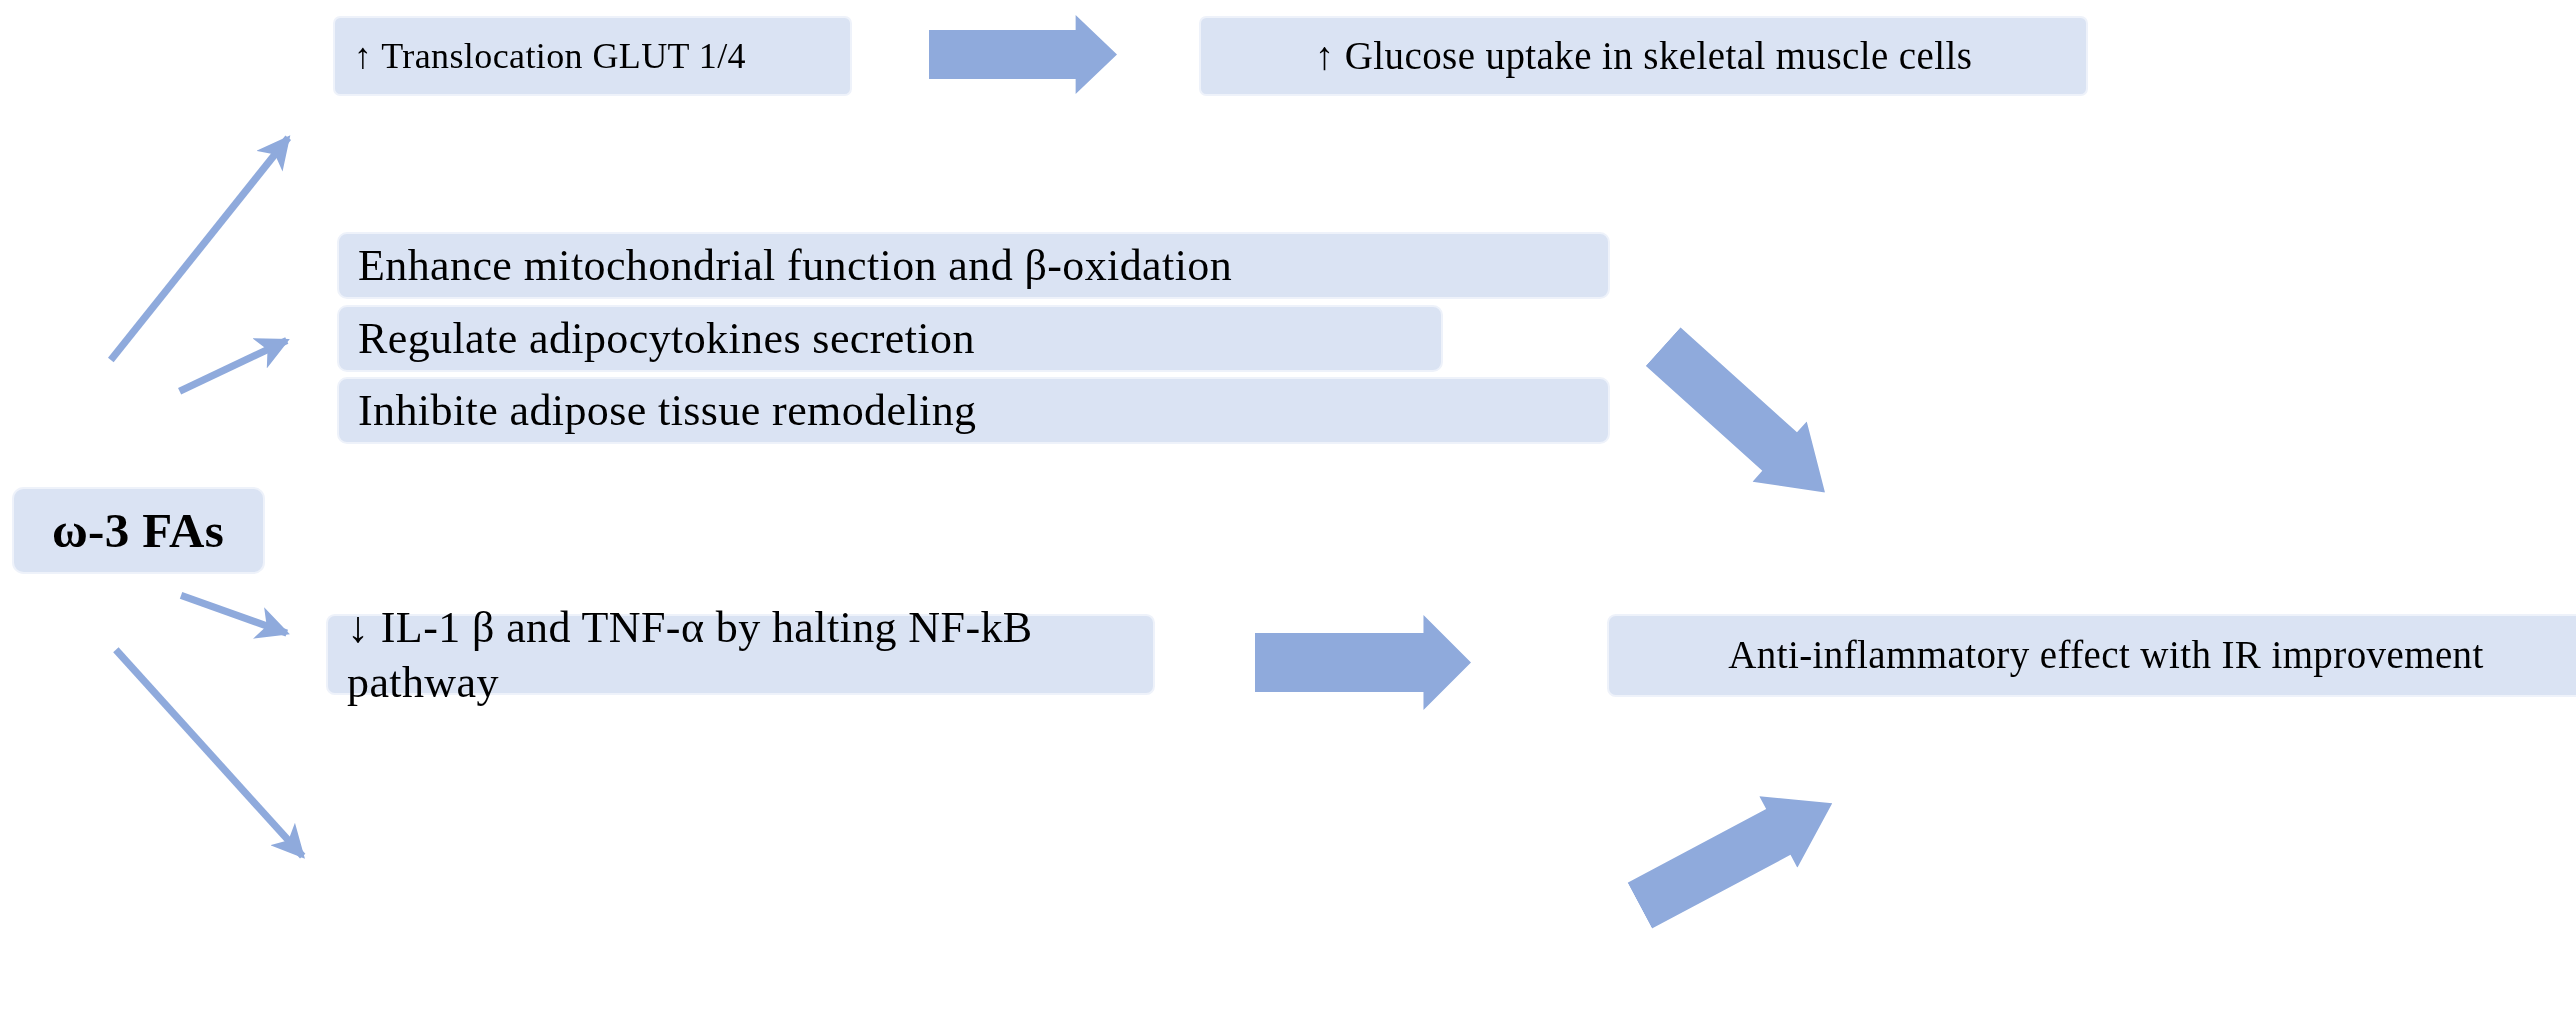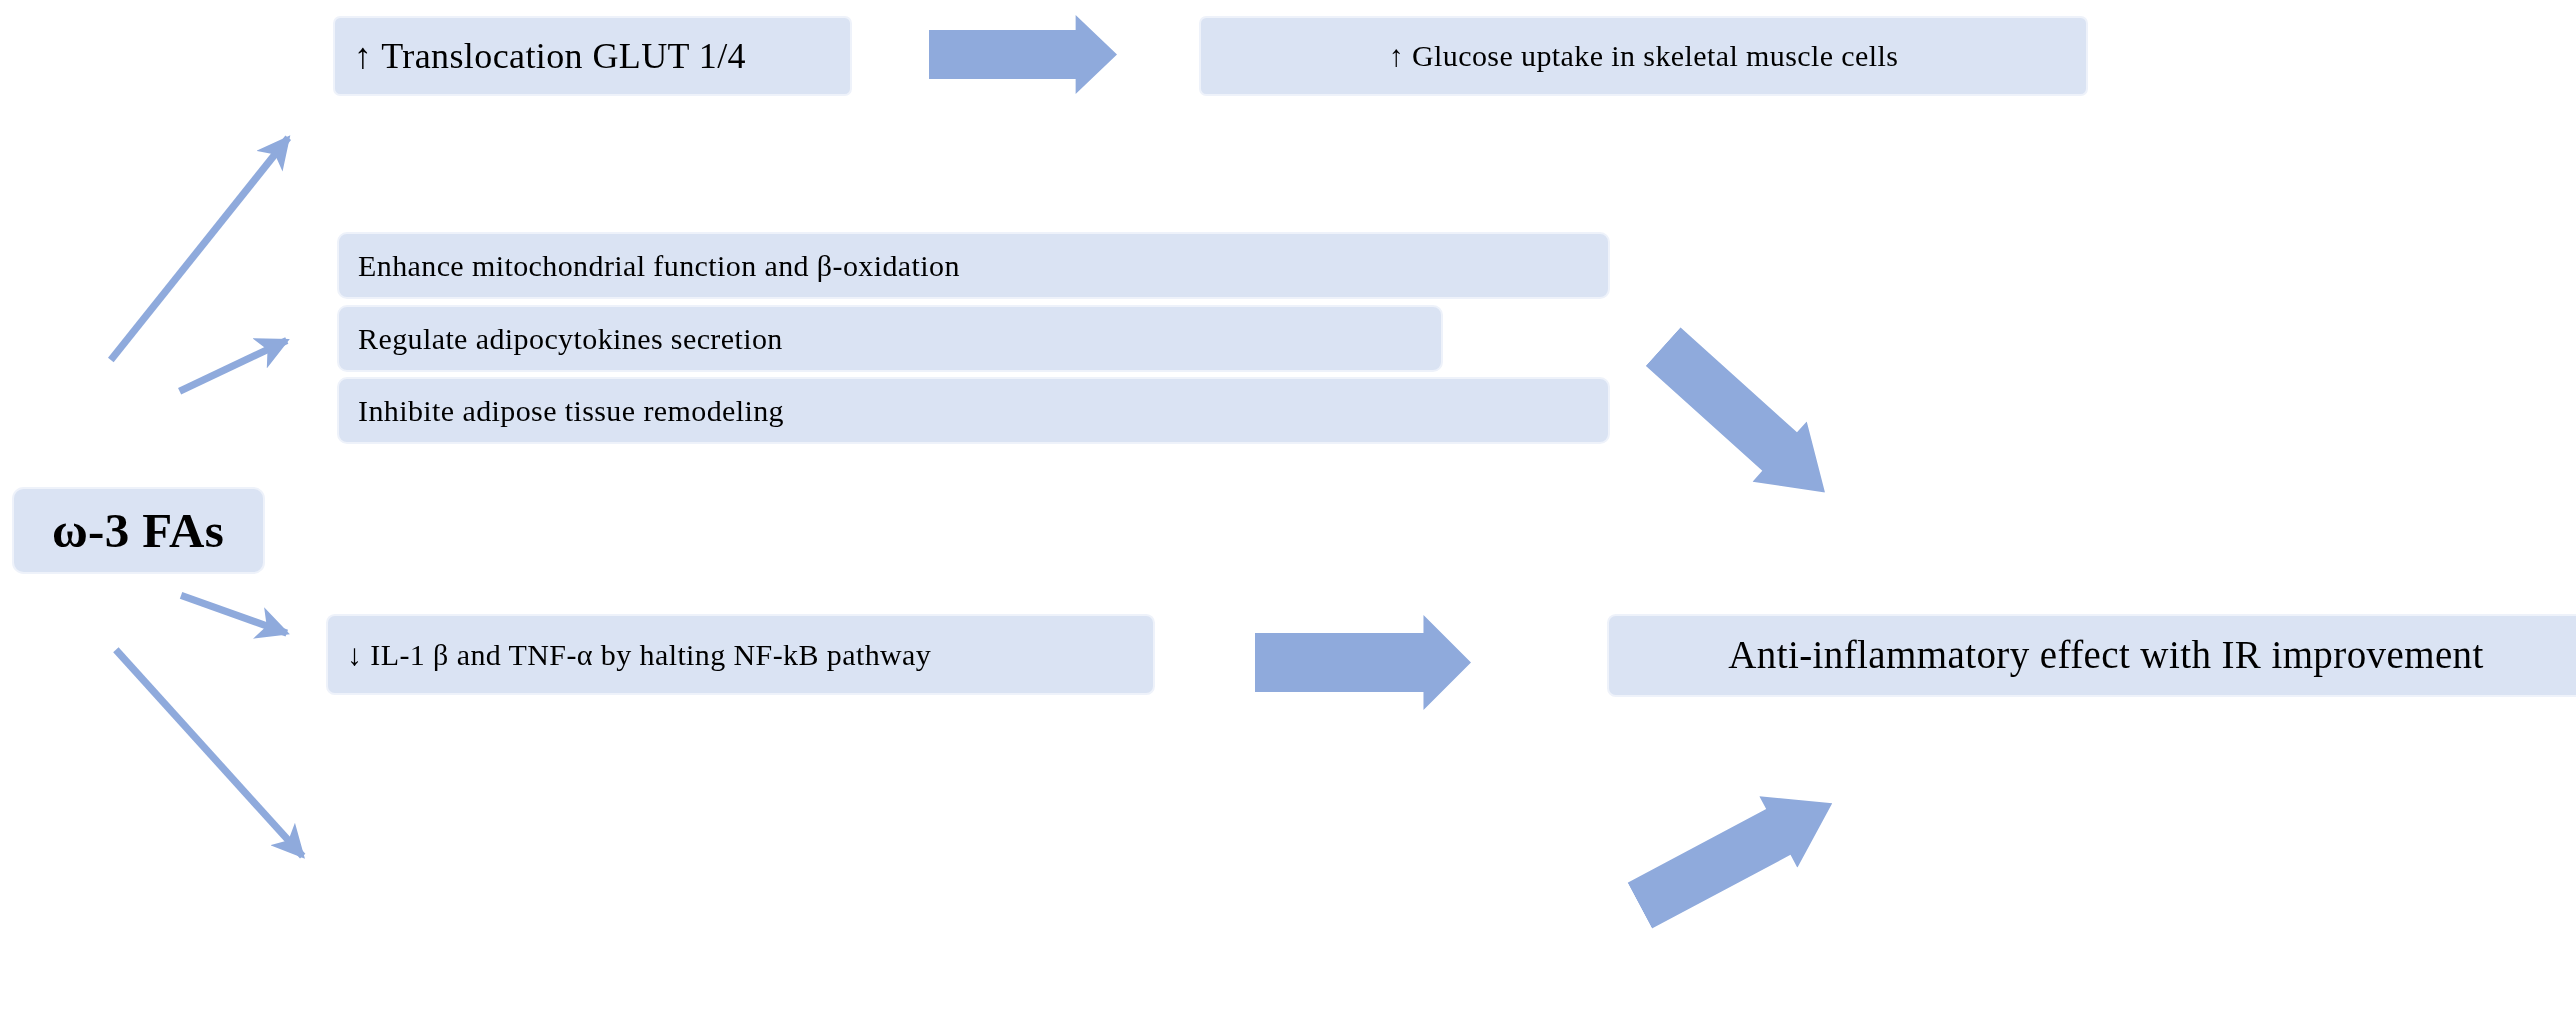--- a/index.html
+++ b/index.html
@@ -12,21 +12,21 @@
     color: var(--text, #000000);
     overflow: hidden;
   }
   .box {
     position: absolute;
     background: var(--box-fill, #dae3f3);
     border: 2.2px solid var(--box-border, #eef2fa);
     box-sizing: border-box;
     display: flex;
     align-items: center;
-    font-size: 30px;
+    font-size: 44px;
     line-height: 1.25;
     letter-spacing: 0.4px;
   }
   .box.pad { padding-left: 19px; padding-right: 14.5px; }
   .box.center { justify-content: center; text-align: center; }
   .box .label { display: block; }
   .source-box {
     font-weight: bold;
     font-size: 49px;
     justify-content: center;
@@ -67,21 +67,21 @@
   <div class="box source-box" style="left:11.6px; top:487px; width:253px; height:87px; border-radius:11.6px;">
     <span class="label">ω-3 FAs</span>
   </div>
 
   <div class="box pad" style="left:333px; top:16px; width:519px; height:80px; border-radius:7.2px; font-size:36px;">
     <span class="label">↑ Translocation GLUT 1/4</span>
   </div>
 
   <div class="block-arrow h-head" style="left:929px; top:15px; width:188px; height:79px;"></div>
 
-  <div class="box center" style="left:1199px; top:16px; width:889px; height:80px; border-radius:7.2px; font-size:30px;">
+  <div class="box center" style="left:1199px; top:16px; width:889px; height:80px; border-radius:7.2px; font-size:39px;">
     <span class="label">↑ Glucose uptake in skeletal muscle cells</span>
   </div>
 
   <div class="box pad" style="left:337px; top:232px; width:1273px; height:67px; border-radius:10px;">
     <span class="label">Enhance mitochondrial function and β-oxidation</span>
   </div>
   <div class="box pad" style="left:337px; top:305px; width:1106px; height:67px; border-radius:10px;">
     <span class="label">Regulate adipocytokines secretion</span>
   </div>
   <div class="box pad" style="left:337px; top:377px; width:1273px; height:67px; border-radius:10px;">

